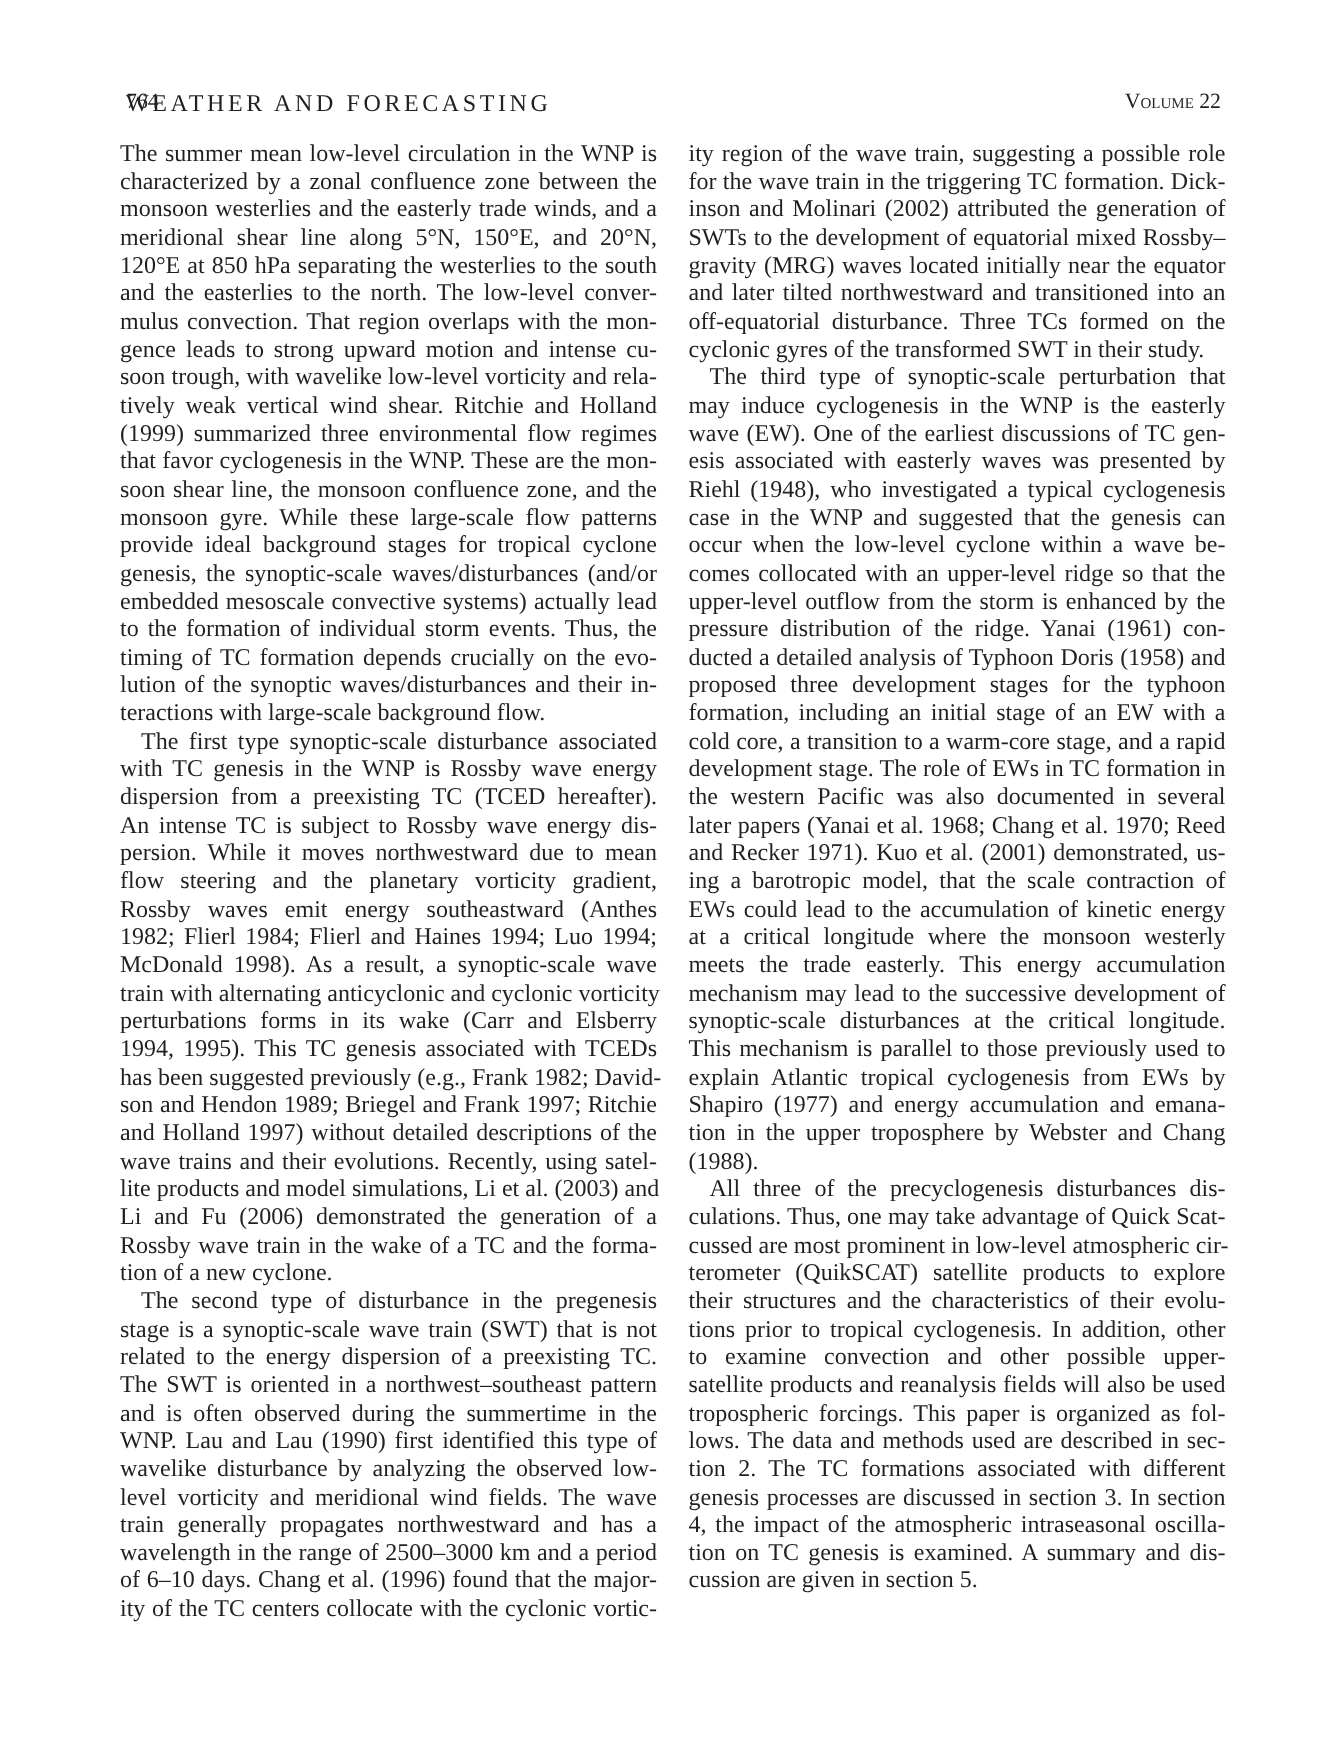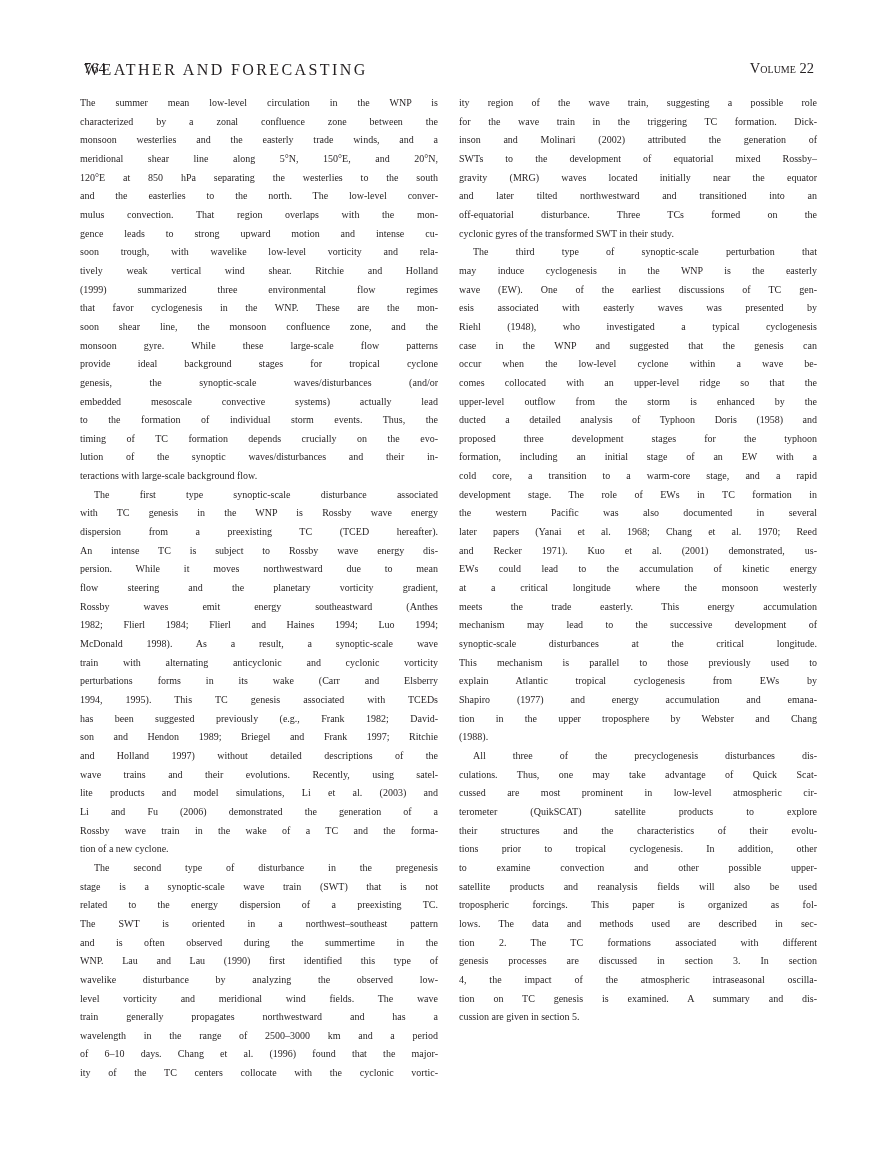--- a/index.html
+++ b/index.html
@@ -3,21 +3,21 @@
 <meta charset="utf-8">
 <style>
   html, body { margin: 0; padding: 0; background: #ffffff; }
   body { width: 882px; height: 1176px; position: relative; overflow: hidden;
          font-family: "Liberation Serif", "DejaVu Serif", serif; color: #231f20; }
   .header { position: absolute; top: 60px; left: 84px; width: 730px; height: 20px; }
   .page-num { position: absolute; left: 0; top: 0; font-size: 14.5px; }
   .journal { position: absolute; left: 0; right: 0; top: 1px; text-align: left;
              font-size: 16px; letter-spacing: 2.4px; }
   .volume { position: absolute; right: 0; top: 0; font-size: 14.5px; font-variant: small-caps; }
-  .col { position: absolute; top: 94px; width: 358px; font-size: 10px; }
+  .col { position: absolute; top: 94px; width: 358px; font-size: 16px; }
   .col-left { left: 80px; }
   .col-right { left: 459px; }
   .ln { display: block; height: 18.67px; line-height: 18.67px; white-space: nowrap;
         text-align: justify; text-align-last: justify; }
   .ln.last { text-align-last: left; }
   .ln.indent { padding-left: 14px; }
 </style>
 </head>
 <body>
 
@@ -93,28 +93,30 @@
     <span class="ln last">cyclonic gyres of the transformed SWT in their study.</span>
     <span class="ln indent">The third type of synoptic-scale perturbation that</span>
     <span class="ln">may induce cyclogenesis in the WNP is the easterly</span>
     <span class="ln">wave (EW). One of the earliest discussions of TC gen-</span>
     <span class="ln">esis associated with easterly waves was presented by</span>
     <span class="ln">Riehl (1948), who investigated a typical cyclogenesis</span>
     <span class="ln">case in the WNP and suggested that the genesis can</span>
     <span class="ln">occur when the low-level cyclone within a wave be-</span>
     <span class="ln">comes collocated with an upper-level ridge so that the</span>
     <span class="ln">upper-level outflow from the storm is enhanced by the</span>
+    <span class="ln">pressure distribution of the ridge. Yanai (1961) con-</span>
     <span class="ln">ducted a detailed analysis of Typhoon Doris (1958) and</span>
     <span class="ln">proposed three development stages for the typhoon</span>
     <span class="ln">formation, including an initial stage of an EW with a</span>
     <span class="ln">cold core, a transition to a warm-core stage, and a rapid</span>
     <span class="ln">development stage. The role of EWs in TC formation in</span>
     <span class="ln">the western Pacific was also documented in several</span>
     <span class="ln">later papers (Yanai et al. 1968; Chang et al. 1970; Reed</span>
     <span class="ln">and Recker 1971). Kuo et al. (2001) demonstrated, us-</span>
+    <span class="ln">ing a barotropic model, that the scale contraction of</span>
     <span class="ln">EWs could lead to the accumulation of kinetic energy</span>
     <span class="ln">at a critical longitude where the monsoon westerly</span>
     <span class="ln">meets the trade easterly. This energy accumulation</span>
     <span class="ln">mechanism may lead to the successive development of</span>
     <span class="ln">synoptic-scale disturbances at the critical longitude.</span>
     <span class="ln">This mechanism is parallel to those previously used to</span>
     <span class="ln">explain Atlantic tropical cyclogenesis from EWs by</span>
     <span class="ln">Shapiro (1977) and energy accumulation and emana-</span>
     <span class="ln">tion in the upper troposphere by Webster and Chang</span>
     <span class="ln last">(1988).</span>

